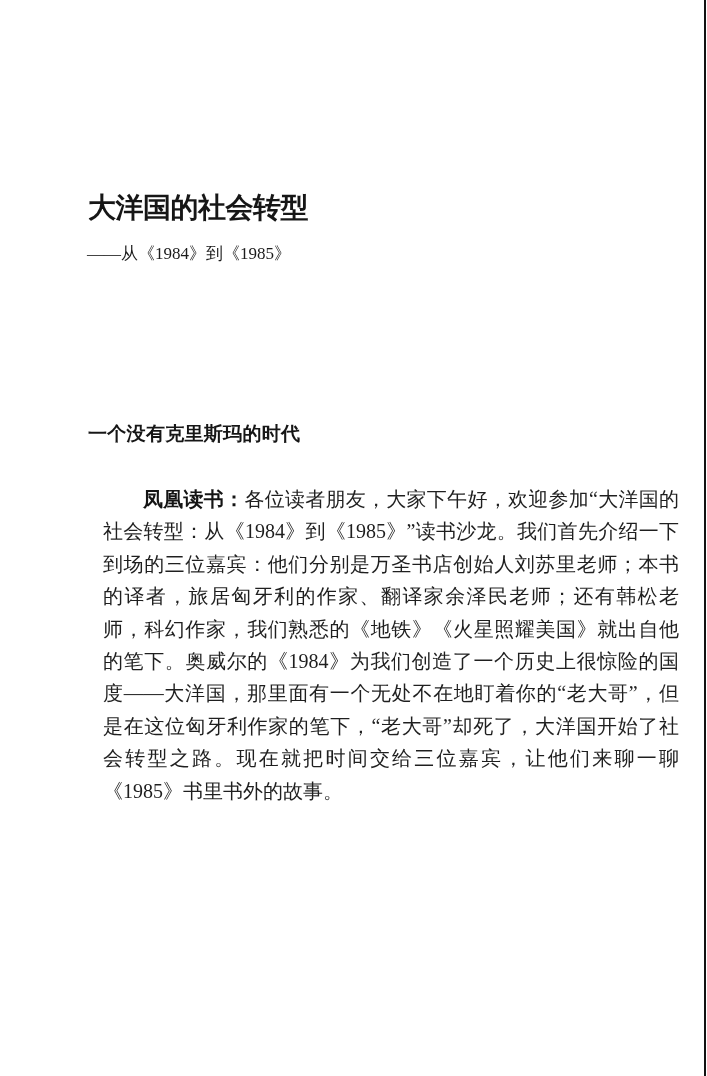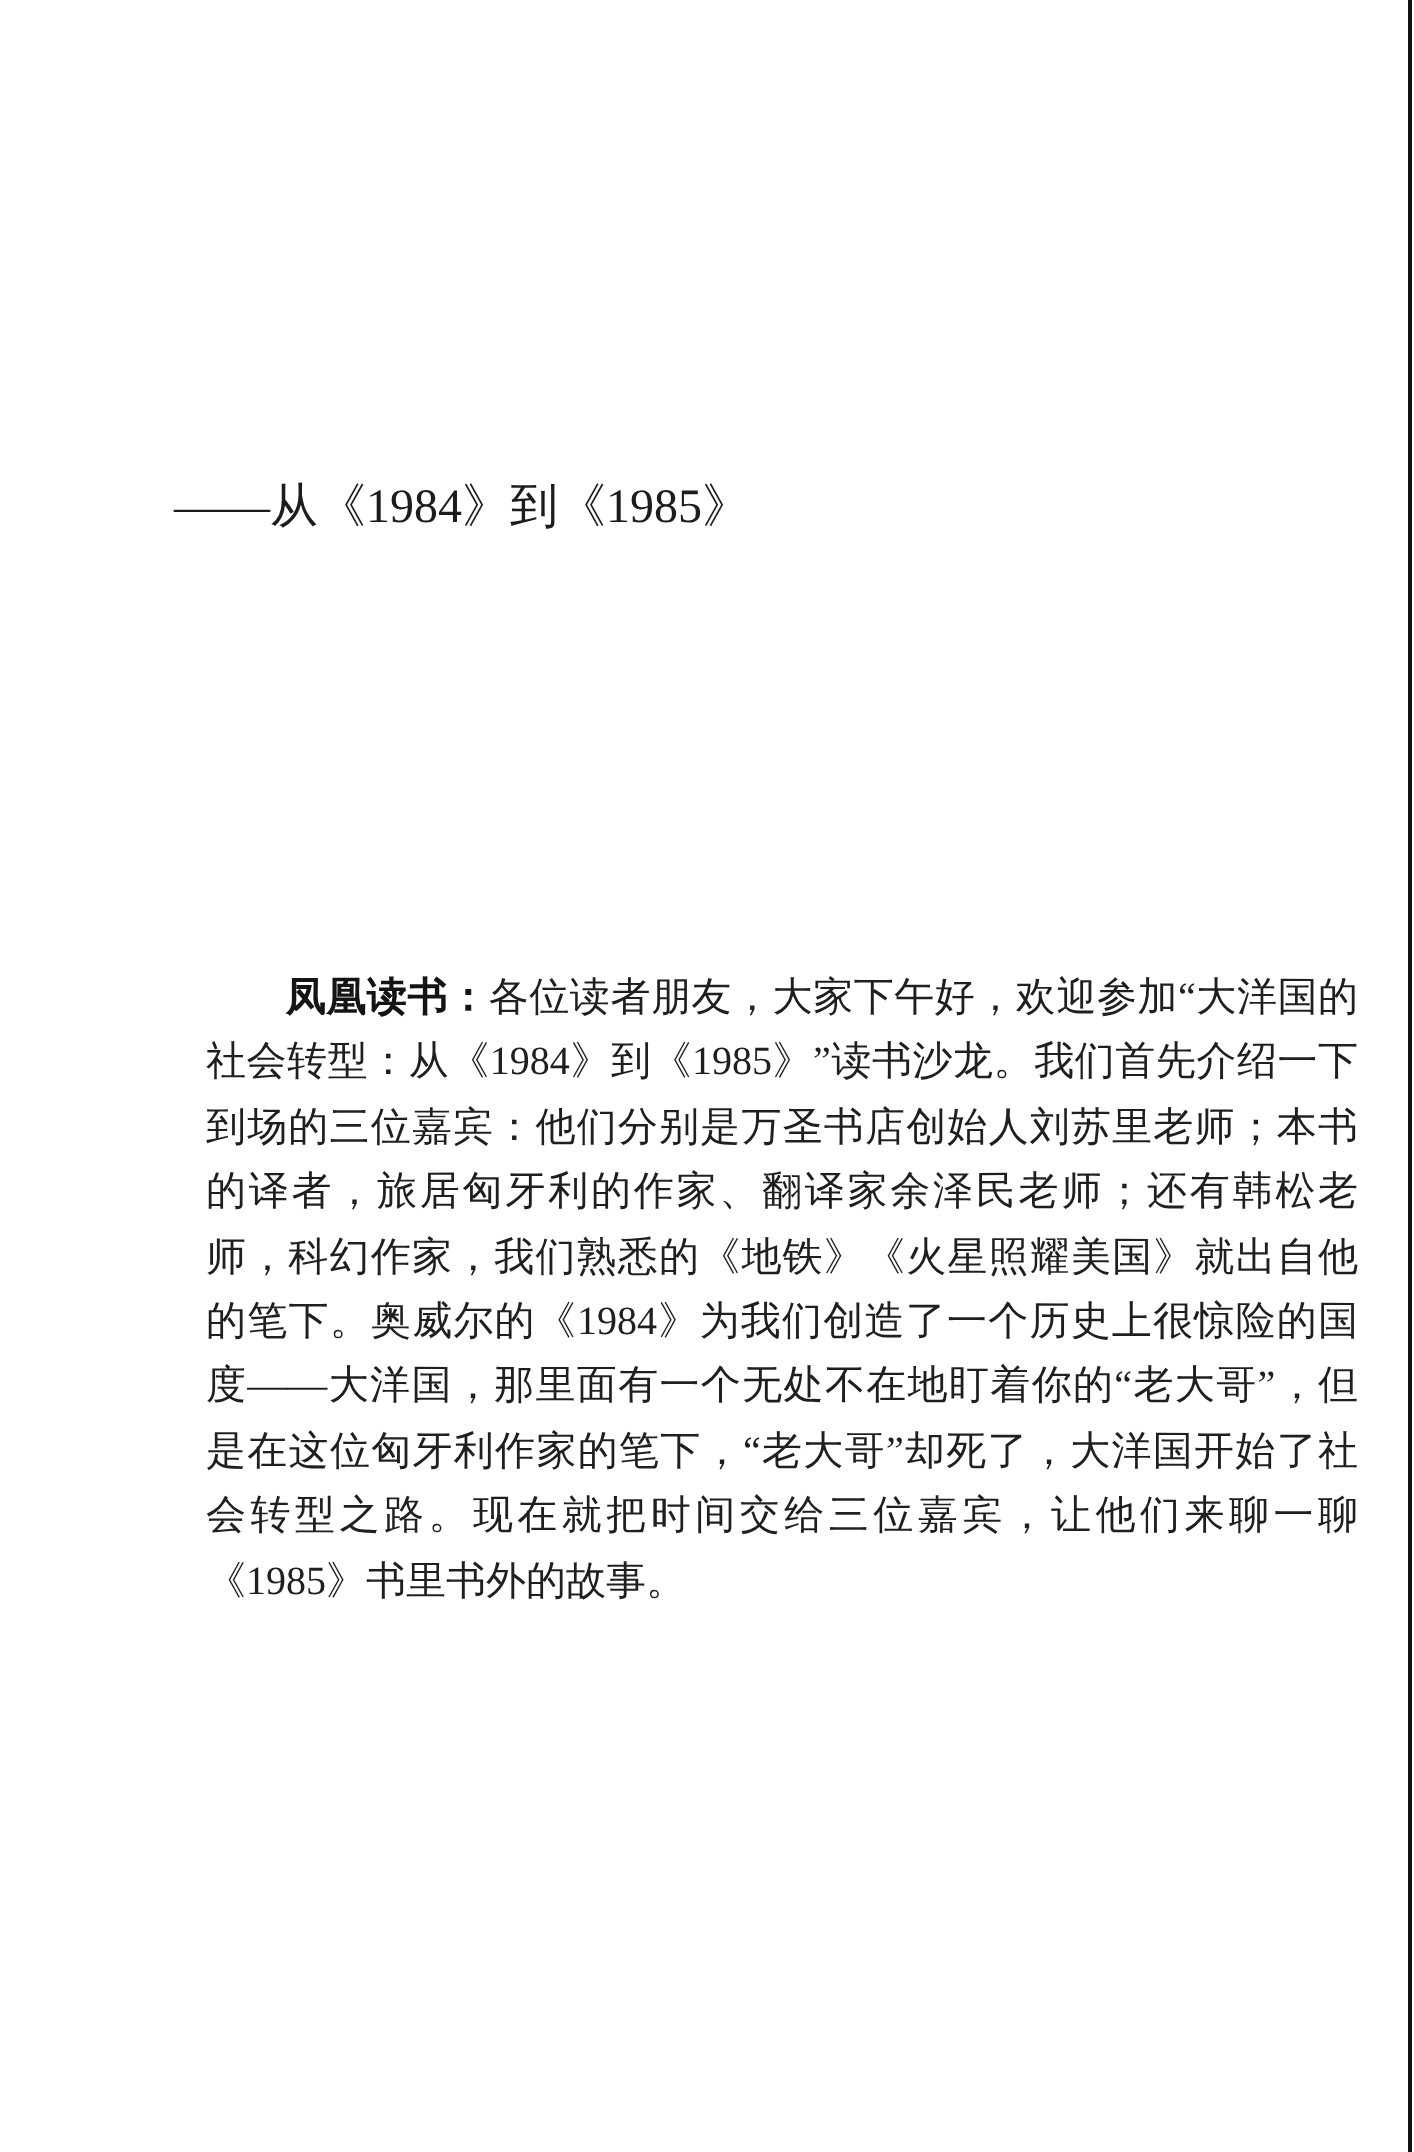--- a/index.html
+++ b/index.html
@@ -39,21 +39,21 @@
     letter-spacing: -0.5px;
     color: #161616;
     white-space: nowrap;
   }
   .page-subtitle {
     position: absolute;
     left: 87px;
     top: 238px;
     font-family: "Liberation Serif", "DejaVu Serif", serif;
     font-weight: 400;
-    font-size: 24px;
+    font-size: 17px;
     line-height: 32px;
     color: #1c1c1c;
     white-space: nowrap;
   }
   .section-heading {
     position: absolute;
     left: 88px;
     top: 406px;
     font-family: "Liberation Sans", "DejaVu Sans", sans-serif;
     font-weight: 700;
@@ -82,23 +82,25 @@
     font-family: "Liberation Sans", "DejaVu Sans", sans-serif;
     font-weight: 700;
     color: #141414;
   }
 </style>
 </head>
 <body>
 
 <div class="page">
 
+  <h1 class="page-title">大洋国的社会转型</h1>
 
   <div class="page-subtitle">——从《1984》到《1985》</div>
 
+  <h2 class="section-heading">一个没有克里斯玛的时代</h2>
 
   <div class="body-text">
 
     <p><span class="speaker">凤凰读书</span><span class="speaker">：</span><span>各位读者朋友，大家下午好，欢迎参加“大洋国的社会转型：从《1984》到《1985》”读书沙龙。我们首先介绍一下到场的三位嘉宾：他们分别是万圣书店创始人刘苏里老师；本书的译者，旅居匈牙利的作家、翻译家余泽民老师；还有韩松老师，科幻作家，我们熟悉的《地铁》《火星照耀美国》就出自他的笔下。奥威尔的《1984》为我们创造了一个历史上很惊险的国度——大洋国，那里面有一个无处不在地盯着你的“老大哥”，但是在这位匈牙利作家的笔下，“老大哥”却死了，大洋国开始了社会转型之路。现在就把时间交给三位嘉宾，让他们来聊一聊《1985》书里书外的故事。</span></p>
 
 
   </div>
 
   <div class="scan-edge"></div>
 

